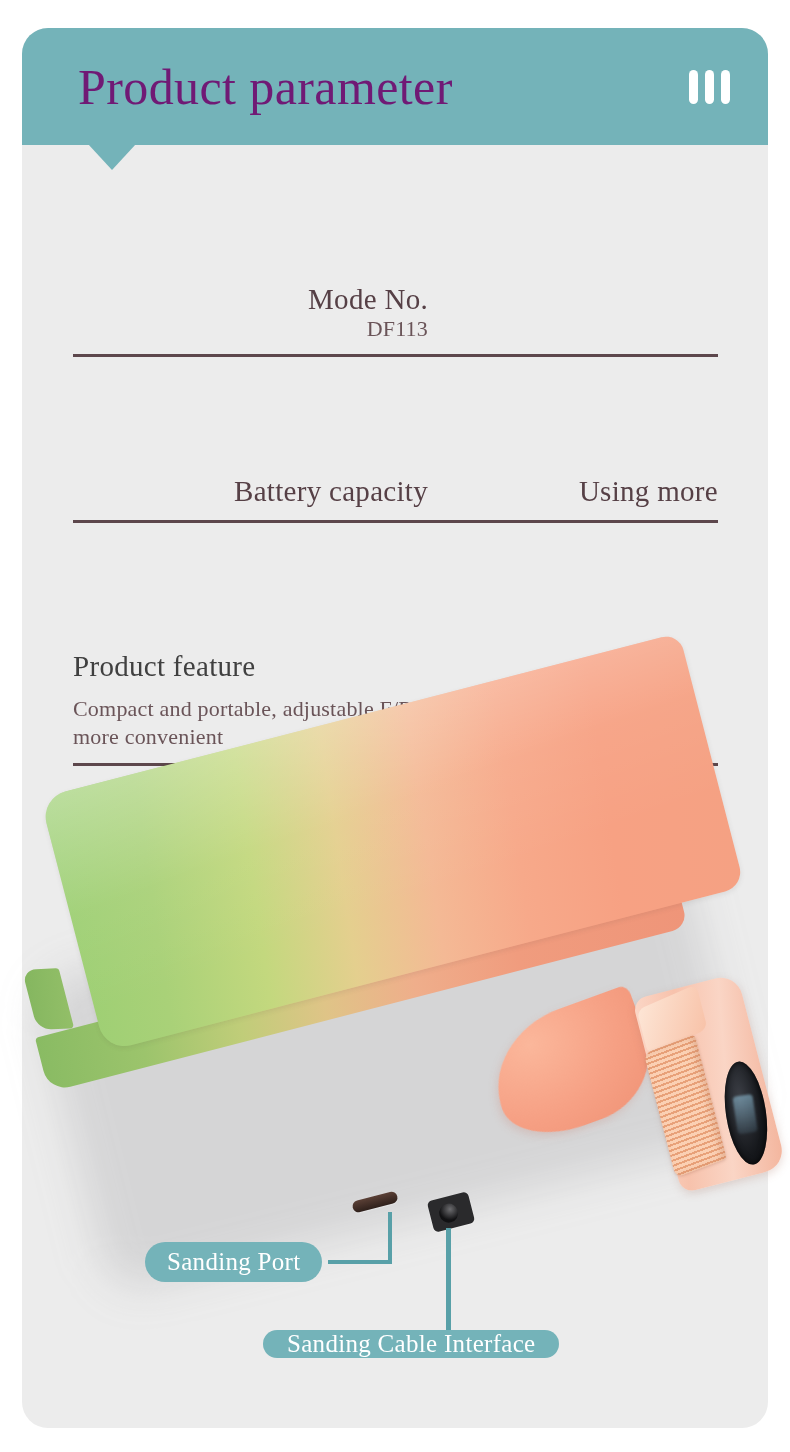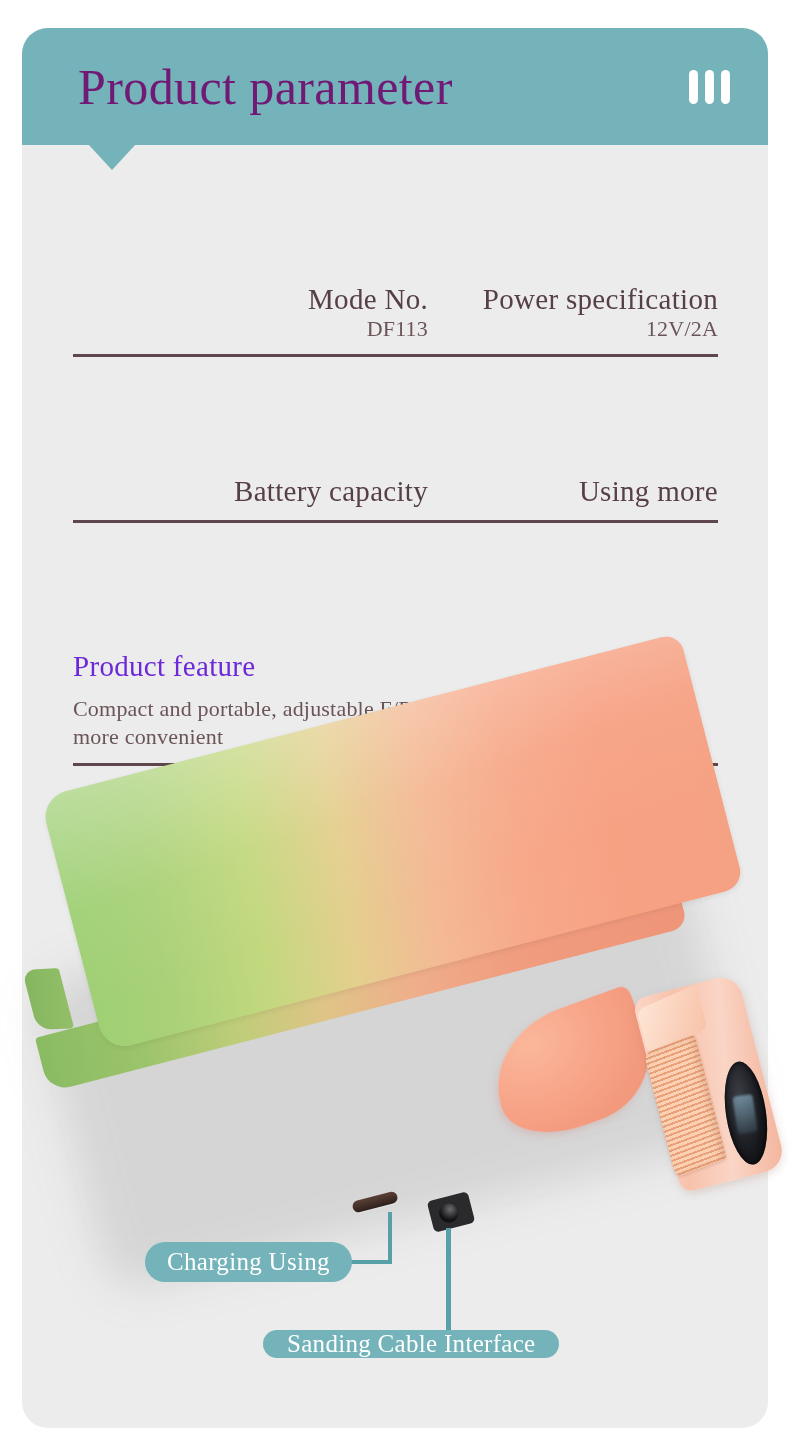--- a/index.html
+++ b/index.html
@@ -106,21 +106,21 @@
     width: 645px;
     margin-top: 12px;
   }
 
   #row1 { top: 283px; }
   #row2 { top: 475px; }
   #row3 { top: 650px; }
 
   .feature-label {
     font-size: 29px;
-    color: #6d28d9;
+    color: #404040;
     letter-spacing: 0.3px;
   }
   .feature-text {
     font-size: 22px;
     color: #6a5458;
     margin-top: 12px;
     line-height: 1.28;
     max-width: 600px;
     letter-spacing: 0.2px;
   }
@@ -391,24 +391,20 @@
   </div>
 </div>
 <div class="banner-tail"></div>
 
 <div class="spec-block" id="row1">
   <div class="spec-row">
     <div class="spec-col">
       <div class="spec-label">Mode No.</div>
       <div class="spec-value">DF113</div>
     </div>
-    <div class="spec-col right">
-      <div class="spec-label">Power specification</div>
-      <div class="spec-value">12V/2A</div>
-    </div>
   </div>
   <div class="rule"></div>
 </div>
 
 <div class="spec-block" id="row2">
   <div class="spec-row">
     <div class="spec-col">
       <div class="spec-label">Battery capacity</div>
     </div>
     <div class="spec-col right">
@@ -436,16 +432,16 @@
     <div class="knurl"></div>
     <div class="display"></div>
   </div>
 </div>
 
 <div class="port-usb"></div>
 <div class="port-dc"></div>
 
 <div class="lead" id="lead-charging-v"></div>
 <div class="lead" id="lead-charging-h"></div>
-<div class="pill" id="pill-charging">Charging Using</div>
+<div class="pill" id="pill-charging">Sanding Port</div>
 
 <div class="lead" id="lead-sanding-v"></div>
 <div class="pill" id="pill-sanding">Sanding Cable Interface</div>
 
 </body></html>

